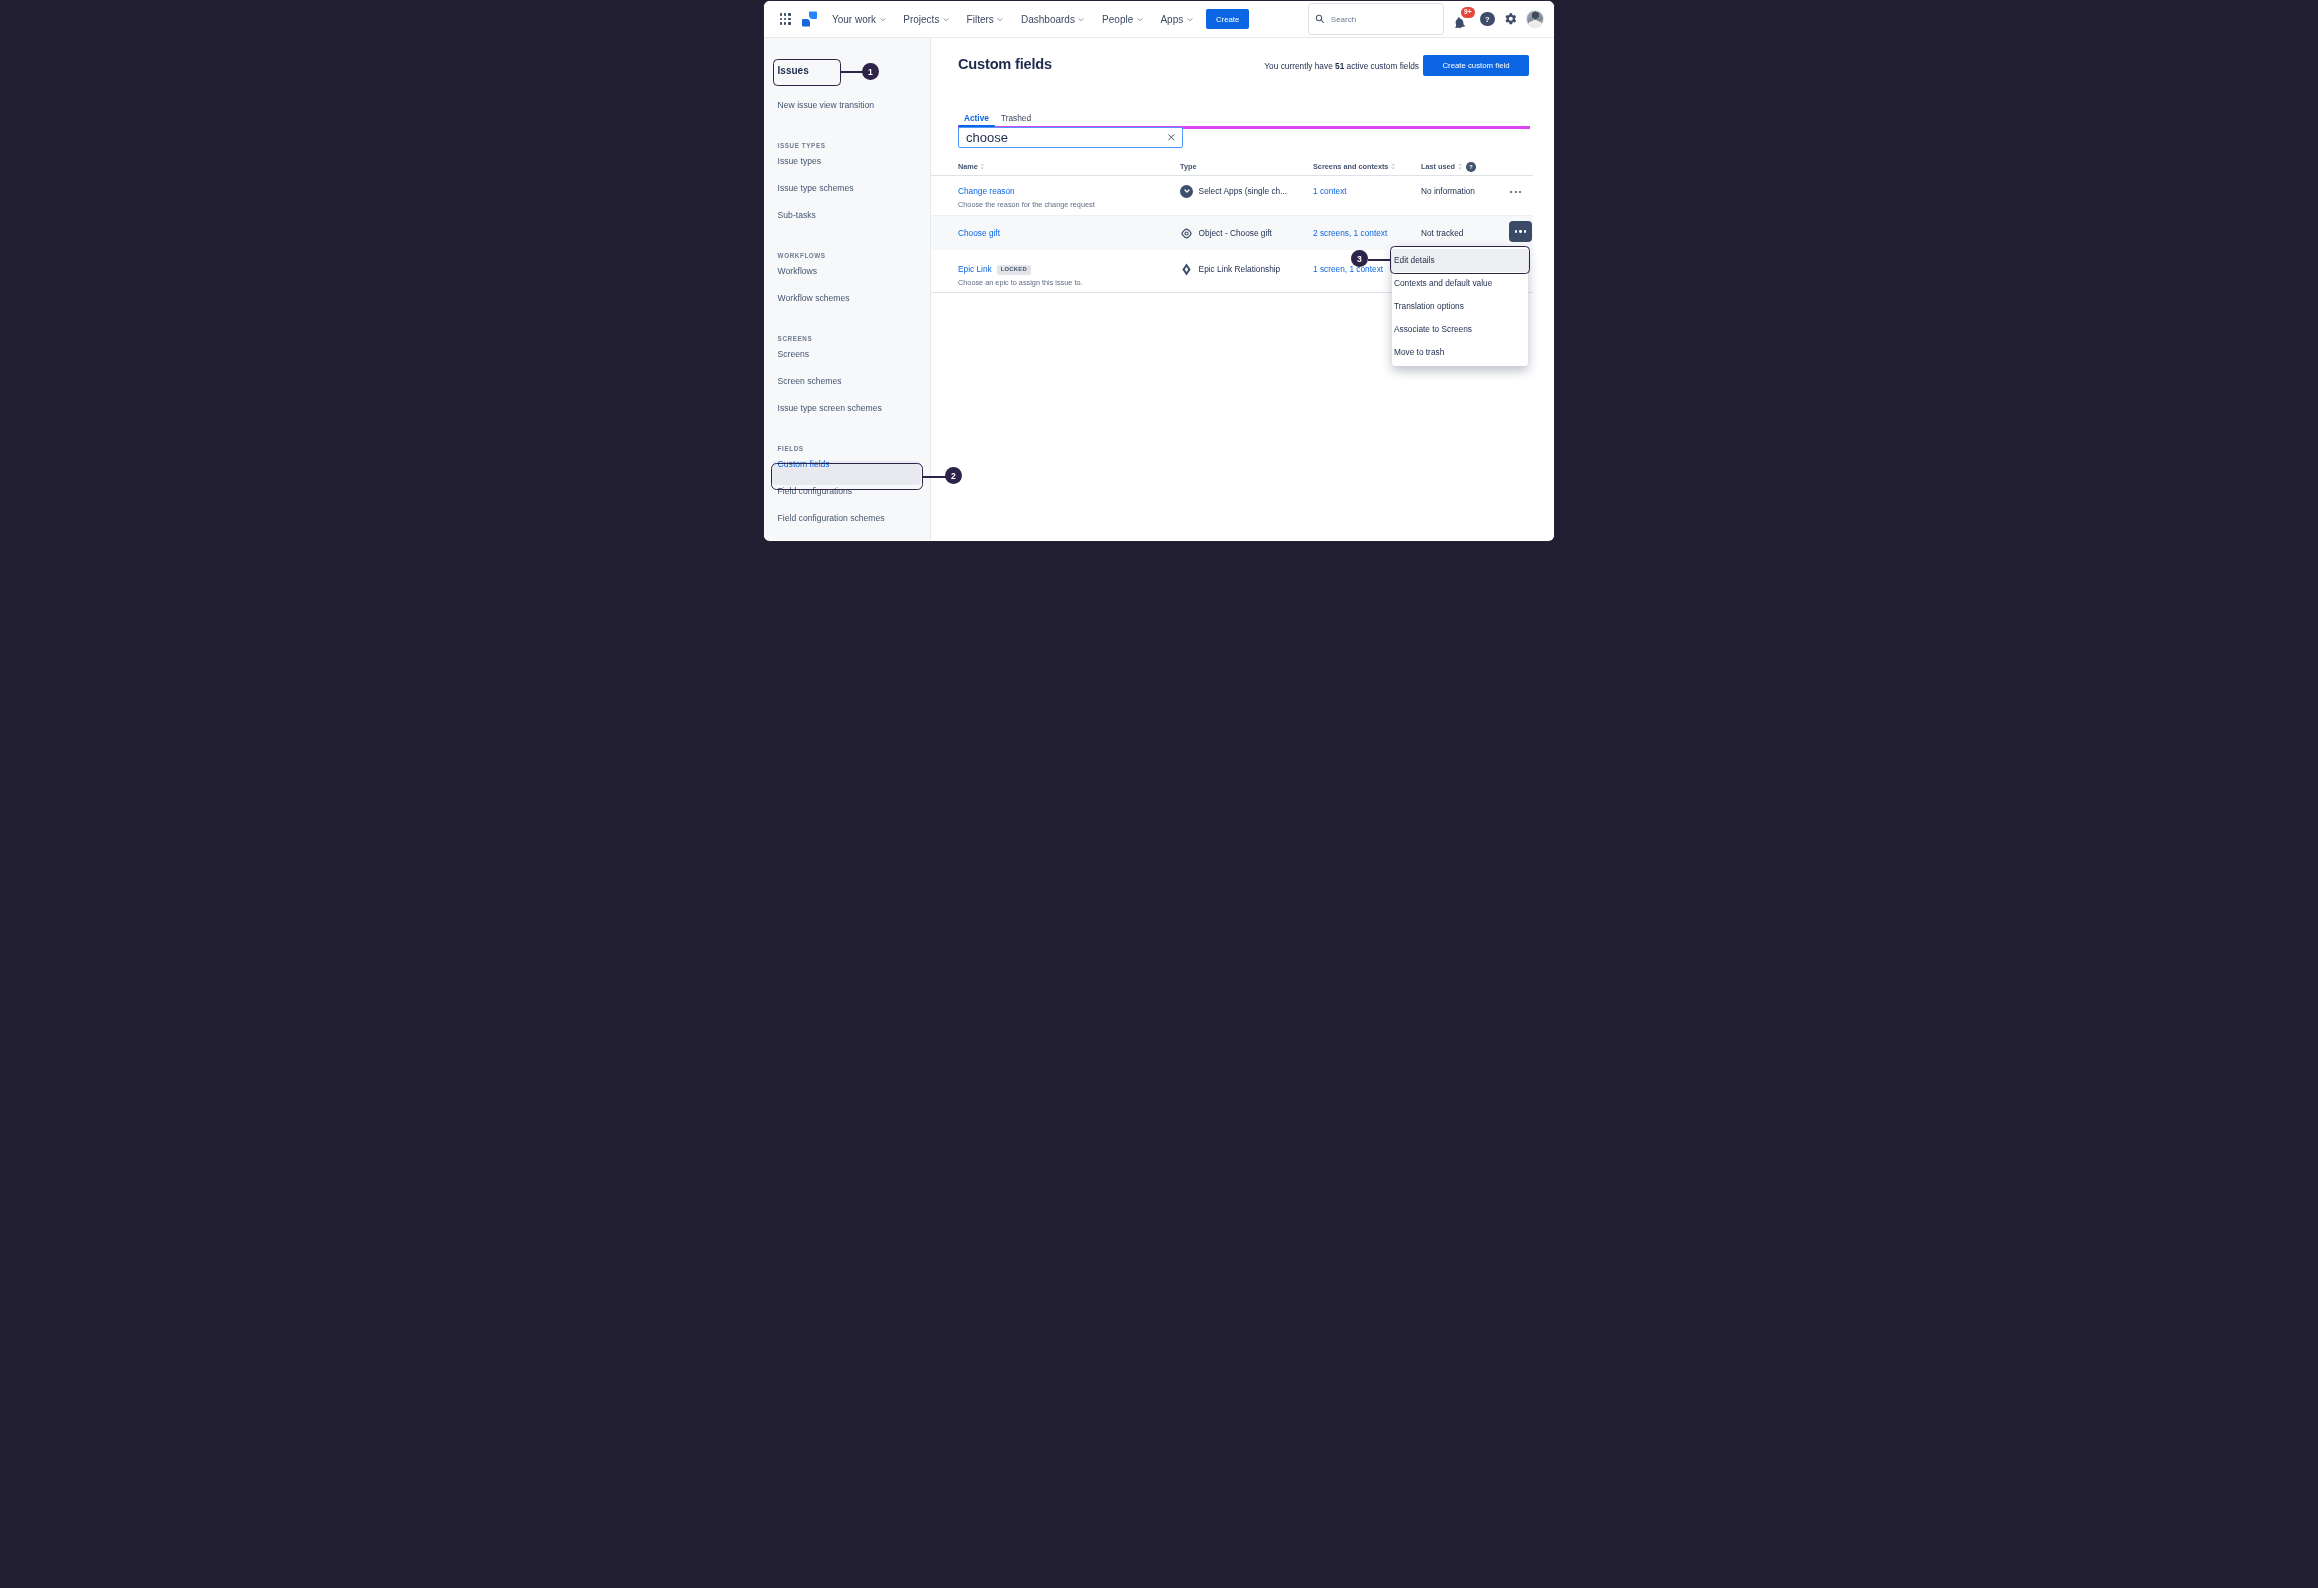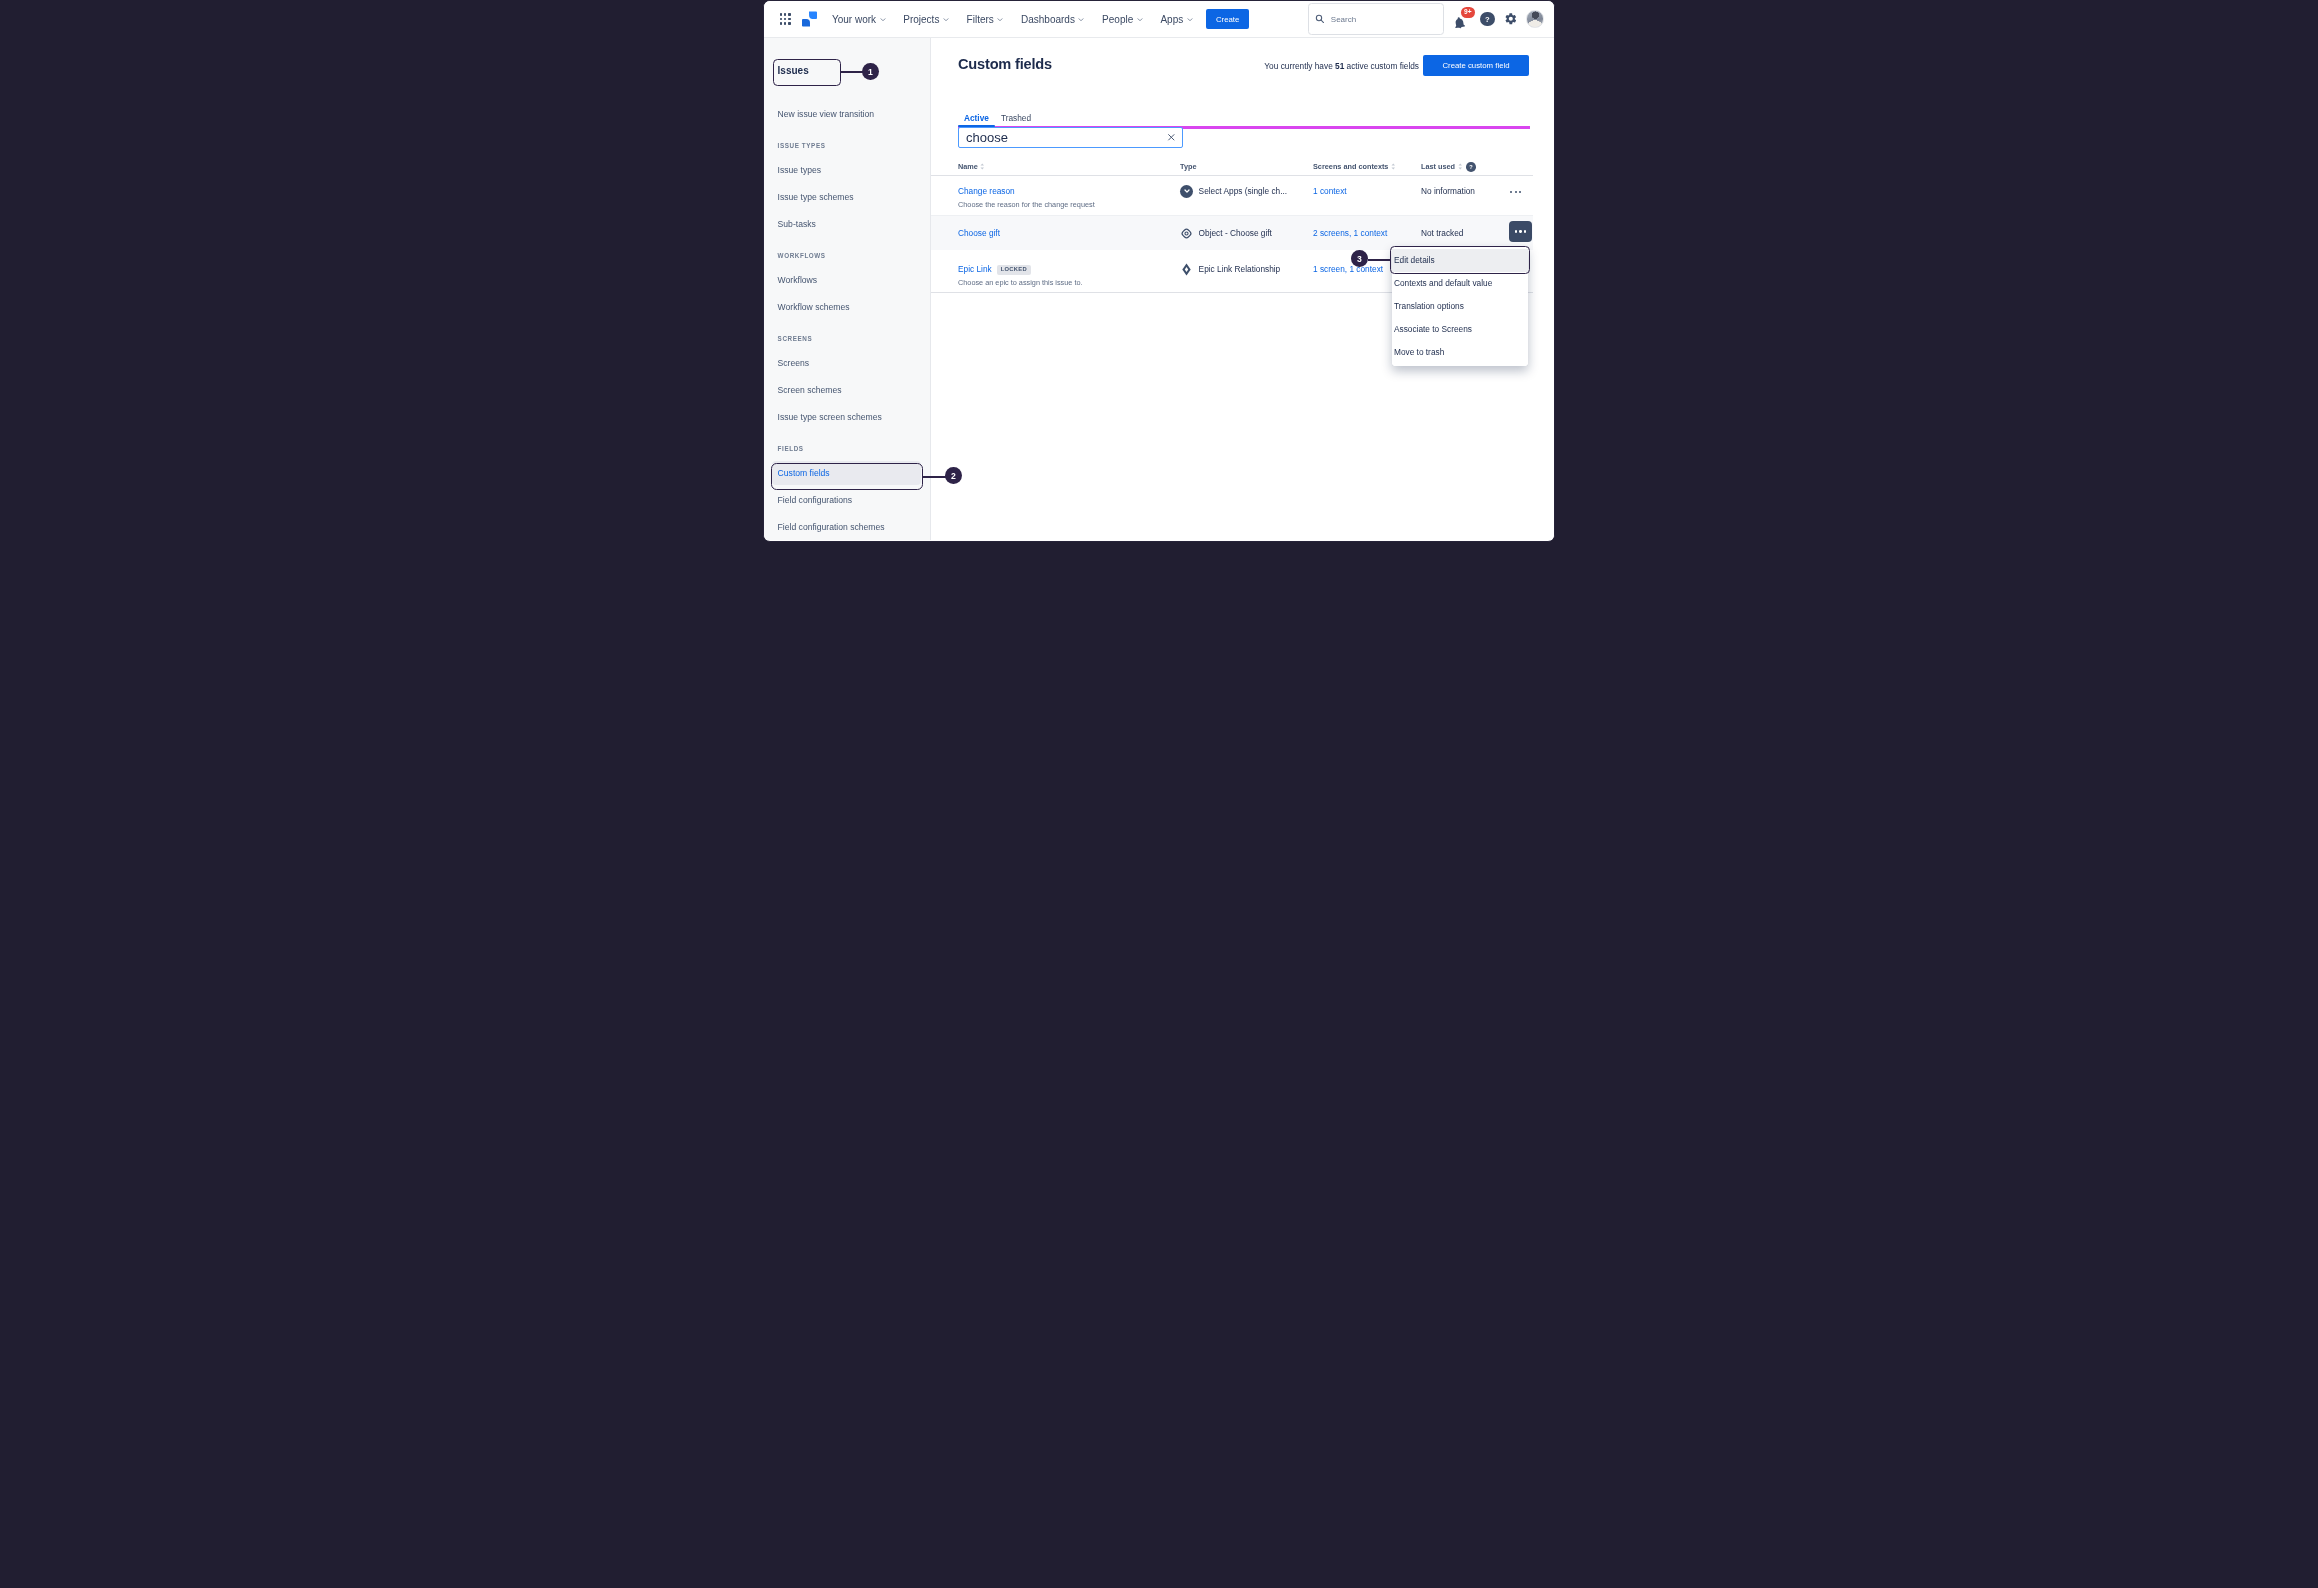--- a/index.html
+++ b/index.html
@@ -34,21 +34,21 @@
     background:
       radial-gradient(circle at 50% 108%, #efece7 0 42%, transparent 43%),
       radial-gradient(circle at 52% 26%, #454a58 0 25%, transparent 26%),
       linear-gradient(160deg,#a8b0bd,#7e8696 60%,#b9bdc4);}
 
   
   .content{display:flex;height:calc(100% - 38px);}
   .sidebar{position:relative;width:167px;flex:none;background:#F7F8F9;border-right:1px solid #E6E8EC;overflow:hidden;}
   .side-title{position:absolute;left:13.6px;top:27px;font-size:10px;font-weight:700;color:#1D2B4C;}
   #side-list{position:absolute;top:62px;left:0;right:0;}
-  .side-row{position:relative;height:27px;display:flex;align-items:center;padding-left:13.6px;
+  .side-row{position:relative;height:27px;display:flex;align-items:flex-start;padding-left:13.6px;
     font-size:8.6px;color:#44546F;cursor:pointer;white-space:nowrap;}
   .side-row span{position:relative;z-index:1;}
   .side-row.selected{color:#0C66E4;font-weight:500;}
   .side-row.selected::before{content:"";position:absolute;left:8px;top:1.5px;width:149px;height:24px;
     background:#E9EAEF;border-radius:4px;}
   .side-section{height:22px;margin-top:7px;display:flex;align-items:center;padding-left:13.6px;
     font-size:6.3px;font-weight:700;letter-spacing:0.6px;color:#6E7B90;white-space:nowrap;}
 
   .main{position:relative;flex:1;background:#fff;overflow:hidden;}
   .page-title{position:absolute;left:27px;top:18px;margin:0;font-size:14.6px;font-weight:700;color:#1D2B4C;letter-spacing:-0.2px;}

